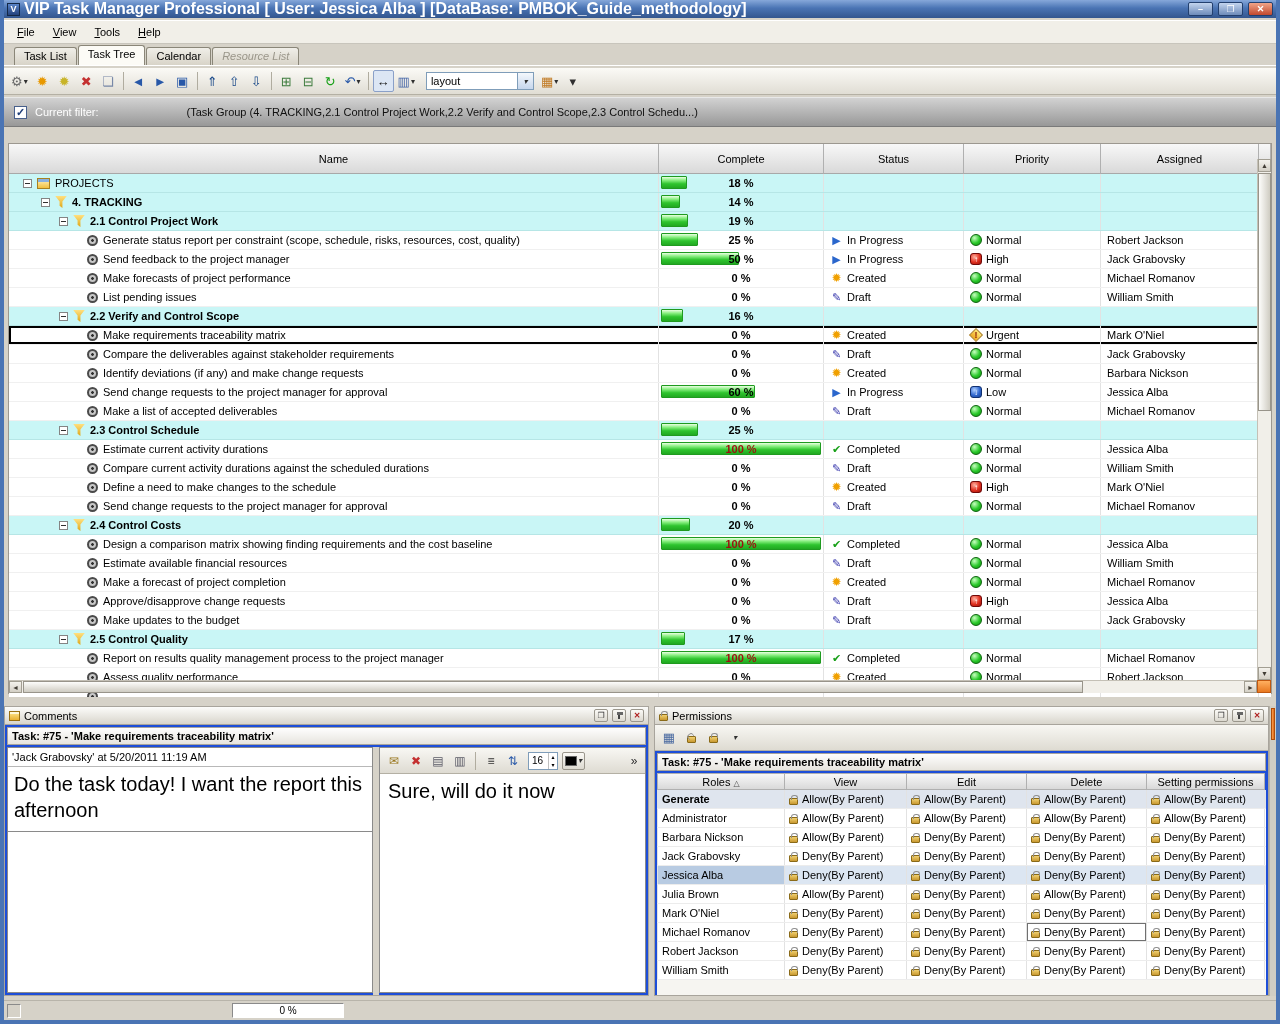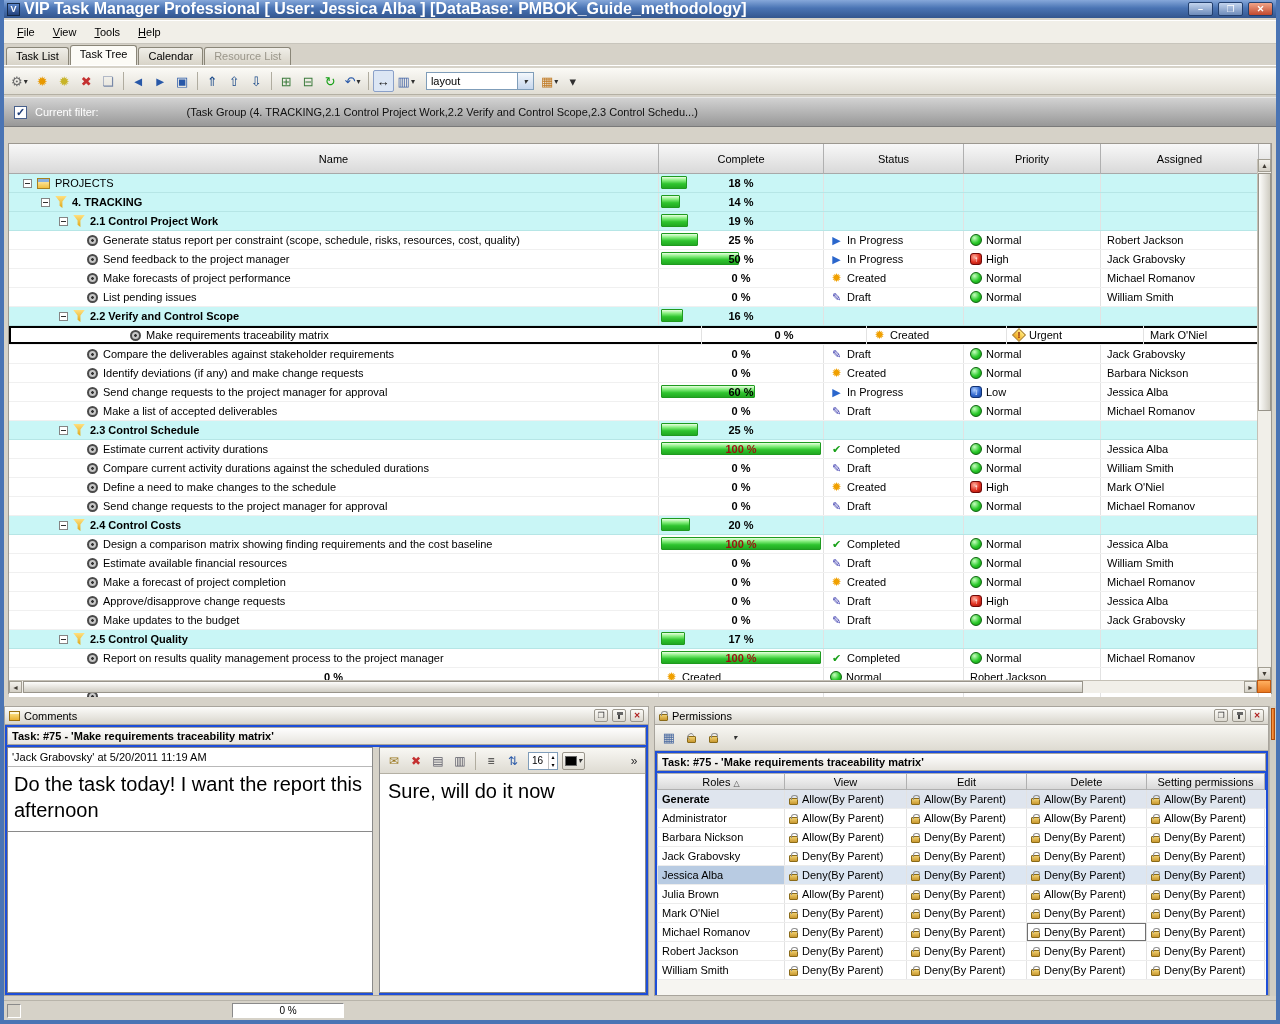--- a/index.html
+++ b/index.html
@@ -13,24 +13,24 @@
 .win-btn{width:25px;height:14px;flex:none;border:1px solid #23406e;border-radius:2px;background:linear-gradient(#c2d4ee,#6e8cba);display:flex;align-items:center;justify-content:center;color:#fff;font-size:9px;margin-left:1px;}
 .win-btn.min::before{content:"–";font-weight:bold;}
 .win-btn.max::before{content:"❐";}
 .win-btn.close{background:linear-gradient(#f0a488,#c2492e);}
 .win-btn.close::before{content:"✕";font-weight:bold;}
 
 .menubar{height:24px;flex:none;margin-top:2px;background:#f1efe8;border-top:1px solid #fff;border-bottom:1px solid #c8c5bc;display:flex;align-items:center;padding-left:4px;}
 .menu-item{padding:3px 9px;}
 .menu-item u{text-decoration:underline;}
 
-.tabstrip{height:20px;flex:none;margin-top:2px;background:#d6d2c8;display:flex;align-items:flex-end;padding-left:2px;gap:1px;border-bottom:1px solid #fff;}
+.tabstrip{height:20px;flex:none;margin-top:2px;background:#d6d2c8;display:flex;align-items:flex-end;padding-left:10px;gap:1px;border-bottom:1px solid #fff;}
 .tab{height:18px;padding:2px 9px 0;border:1px solid #8a8678;border-bottom:none;border-radius:3px 3px 0 0;background:linear-gradient(#f0eee8,#d8d4c8);white-space:nowrap;}
 .tab.active{background:#fcfbf6;height:20px;position:relative;z-index:2;}
-.tab.disabled{color:#9a968a;}
+.tab.disabled{color:#9a968a;font-style:italic;}
 
 .toolbar{height:27px;flex:none;margin-top:2px;background:linear-gradient(#fbfaf6,#e0ddd4);border-bottom:1px solid #b4b0a4;display:flex;align-items:center;padding:0 4px;}
 .tgroup{display:flex;align-items:center;gap:1px;}
 .tbtn{height:22px;min-width:21px;display:flex;align-items:center;justify-content:center;border:1px solid transparent;border-radius:2px;padding:0 2px;}
 .tbtn .glyph{font-size:13px;line-height:13px;}
 .tbtn.pressed{border-color:#8aa0c8;background:#dce6f4;}
 .tsep{width:1px;height:18px;background:#b0ac9f;margin:0 3px;display:inline-block;}
 .caret{display:inline-flex;align-items:center;}
 .caret::before{content:"▾";font-size:8px;color:#303030;}
 .tbtn .caret{margin-left:1px;}
@@ -43,21 +43,21 @@
 .filter-check::before{content:"✓";}
 .filter-label{color:#fff;margin-left:8px;}
 .filter-value{color:#101010;margin-left:88px;white-space:nowrap;overflow:hidden;}
 
 .tree-area{flex:none;margin:16px 4px 0;height:551px;position:relative;background:#fff;border:1px solid #9c9890;}
 .tree-header{display:grid;grid-template-columns:650px 165px 140px 137px 158px 12px;height:30px;}
 .thcell{background:linear-gradient(#f8f8f8,#d9d9d9);border-right:1px solid #b0b0b0;border-bottom:1px solid #a8a8a8;display:flex;align-items:center;justify-content:center;font-size:11px;overflow:hidden;}
 .tree-body{height:523px;overflow:hidden;}
 .trow{display:grid;grid-template-columns:650px 165px 140px 137px 158px;height:19px;background:#fff;border-bottom:1px solid #f0f0f0;}
 .trow.root,.trow.phase,.trow.group{background:#c9f6f6;border-bottom:1px solid #b6e6e6;}
-.trow.selected{box-shadow:inset 0 0 0 2px #000;padding-left:43px;}
+.trow.selected{box-shadow:inset 0 0 0 2px #000;}
 .cell{border-right:1px solid #e2e2e2;overflow:hidden;white-space:nowrap;display:flex;align-items:center;}
 .name-cell{gap:5px;}
 .trow.root .name-cell{padding-left:14px;}
 .trow.phase .name-cell{padding-left:32px;}
 .trow.group .name-cell{padding-left:50px;}
 .trow.task .name-cell{padding-left:78px;}
 .trow.phase .node-label,.trow.group .node-label{font-weight:bold;}
 .expander{width:9px;height:9px;flex:none;border:1px solid #848484;background:#fff;position:relative;}
 .expander::before{content:"";position:absolute;left:1px;right:1px;top:3px;height:1px;background:#303030;}
 .node-icon{flex:none;}
@@ -765,20 +765,24 @@
           </div>
           <div class="cell priority-cell">
             <span class="picon pr-normal"></span>
             <span>Normal</span>
           </div>
           <div class="cell assigned-cell">
             <span>Michael Romanov</span>
           </div>
         </div>
         <div class="trow task">
+          <div class="cell name-cell">
+            <span class="node-icon icon-task"></span>
+            <span class="node-label">Assess quality performance</span>
+          </div>
           <div class="cell complete-cell">
             <span class="ptext">0 %</span>
           </div>
           <div class="cell status-cell">
             <span class="sicon st-created"></span>
             <span>Created</span>
           </div>
           <div class="cell priority-cell">
             <span class="picon pr-normal"></span>
             <span>Normal</span>

